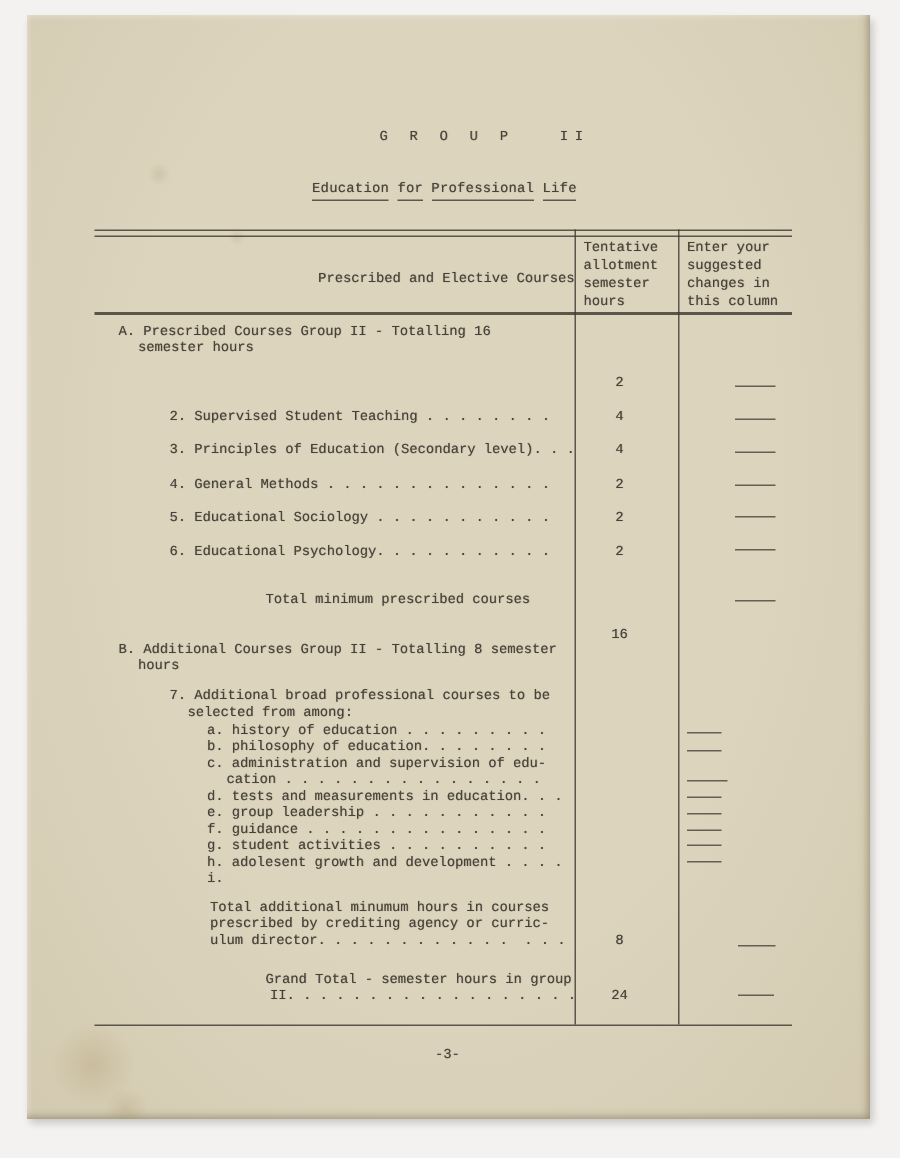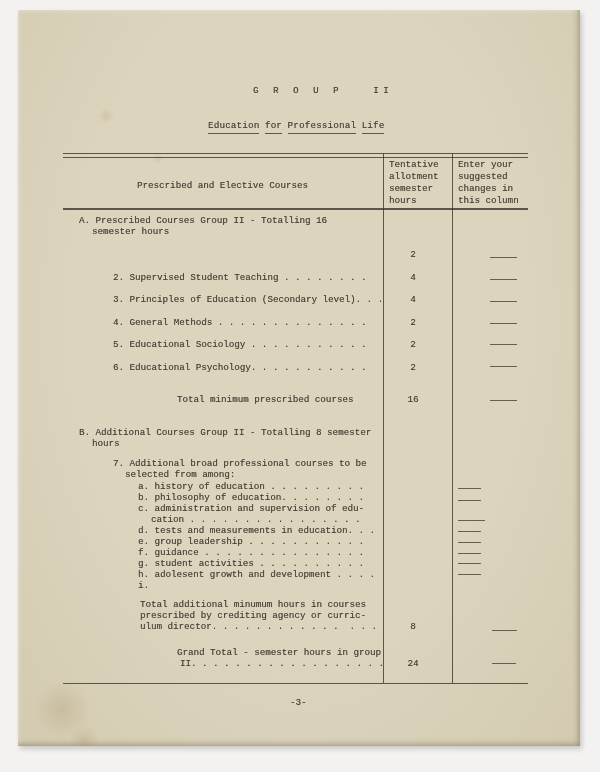--- a/index.html
+++ b/index.html
@@ -36,21 +36,21 @@
     display:inline-block;white-space:pre;
     border-bottom:1px solid rgba(71,65,56,.85);
     padding-bottom:1.5px;margin-right:5.5px;letter-spacing:.2px;
   }
   .subtitle span:last-child{margin-right:0;}
   .rule{position:absolute;background:var(--rule,#3e3931);opacity:.82;}
   .hrule{height:1.3px;}
   .vrule{width:1.2px;}
   .val{width:58px;text-align:center;}
   .bl{position:absolute;height:1.3px;background:var(--ink,#474138);opacity:.8;}
-  .chead{text-align:center;width:321px;}
+  .chead{text-align:right;width:321px;}
 </style>
 </head>
 <body>
 
 <div class="canvas">
   <div class="paper"></div>
 
   <div class="t title" style="left:253px;top:86px;">G R O U P   II</div>
   <div class="t subtitle" style="left:208px;top:121px;">
     <span>Education</span><span>for</span><span>Professional</span><span>Life</span>
@@ -93,21 +93,21 @@
 
   <div class="t" style="left:113px;top:340px;">5. Educational Sociology . . . . . . . . . . .</div>
   <div class="t val" style="left:384px;top:340px;">2</div>
   <div class="bl" style="left:490px;top:344px;width:27px;"></div>
 
   <div class="t" style="left:113px;top:363px;">6. Educational Psychology. . . . . . . . . . .</div>
   <div class="t val" style="left:384px;top:363px;">2</div>
   <div class="bl" style="left:490px;top:366px;width:27px;"></div>
 
   <div class="t" style="left:177px;top:395px;">Total minimum prescribed courses</div>
-  <div class="t val" style="left:384px;top:395px;">16</div>
+  <div class="t val" style="left:384px;top:418px;">16</div>
   <div class="bl" style="left:490px;top:400px;width:27px;"></div>
 
   <div class="t" style="left:79px;top:428px;">B. Additional Courses Group II - Totalling 8 semester</div>
   <div class="t" style="left:92px;top:439px;">hours</div>
 
   <div class="t" style="left:113px;top:459px;">7. Additional broad professional courses to be</div>
   <div class="t" style="left:125px;top:470px;">selected from among:</div>
 
   <div class="t" style="left:138px;top:482px;">a. history of education . . . . . . . . .</div>
   <div class="bl" style="left:458px;top:488px;width:23px;"></div>

